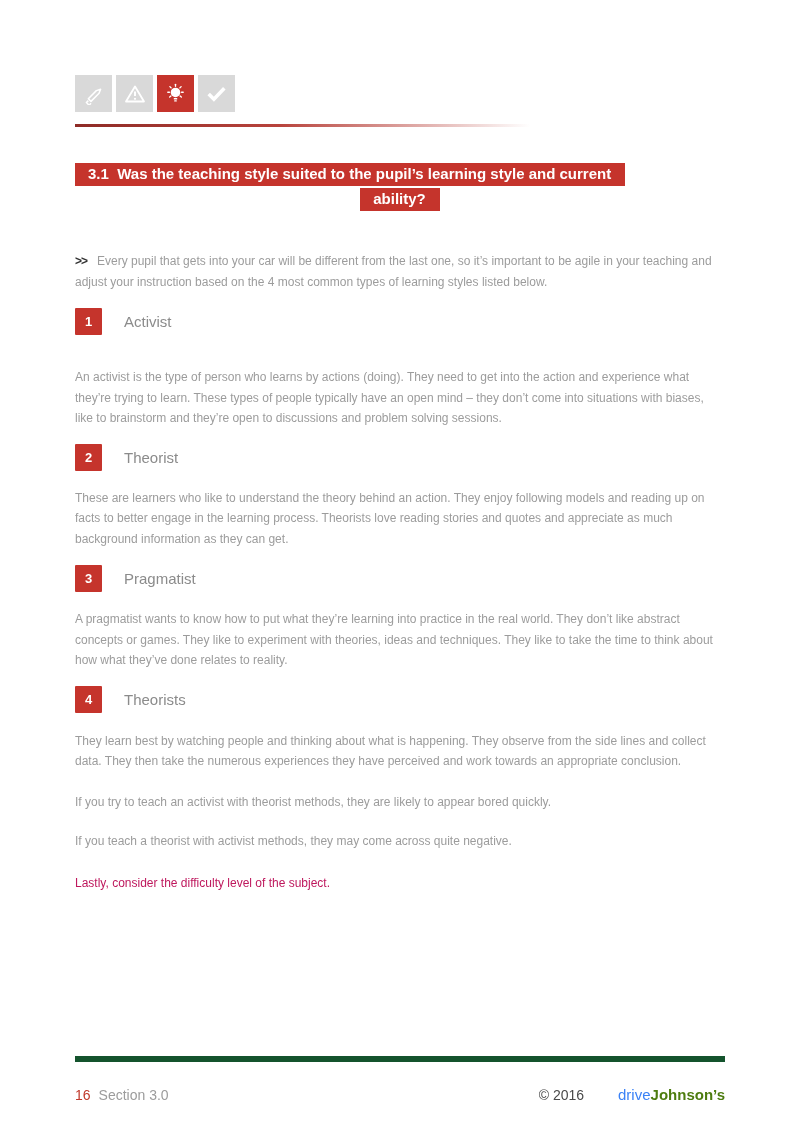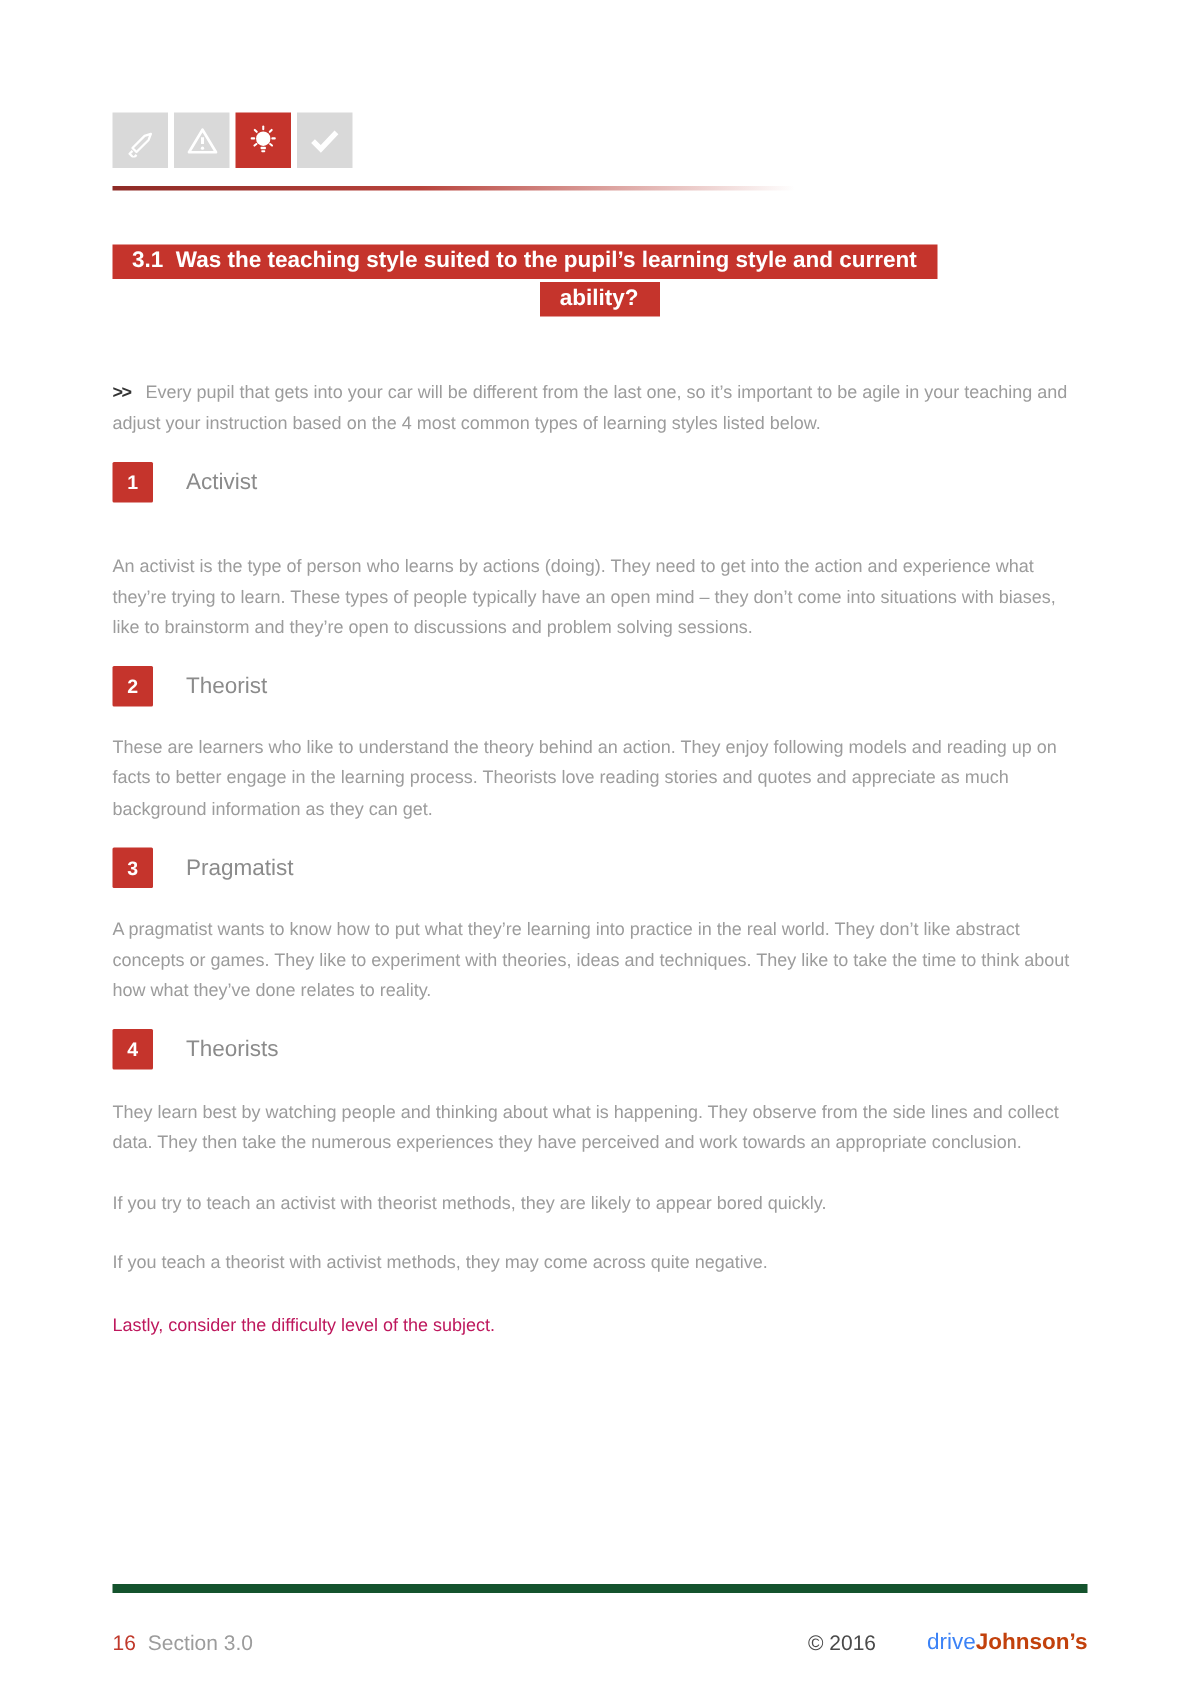--- a/index.html
+++ b/index.html
@@ -98,21 +98,21 @@
     justify-content: space-between;
     align-items: baseline;
     font-size: 14px;
   }
   .footer-left { color: #9c9c9c; }
   .footer-left .pagenum { color: #c0392b; margin-right: 8px; }
   .footer-right { display: flex; align-items: flex-end; gap: 34px; }
   .copyright { color: #4a4a4a; }
   .brand { font-size: 15px; }
   .brand .prefix { color: #3b82f6; }
-  .brand .suffix { color: #c2410c; font-weight: bold; }
+  .brand .suffix { color: #4d7c0f; font-weight: bold; }
 </style>
 </head>
 <body>
 
 <div class="page">
   <div class="content">
 
     <div class="icons-row">
       <div class="icon-box">
         <svg width="23" height="23" viewBox="0 0 24 24">

